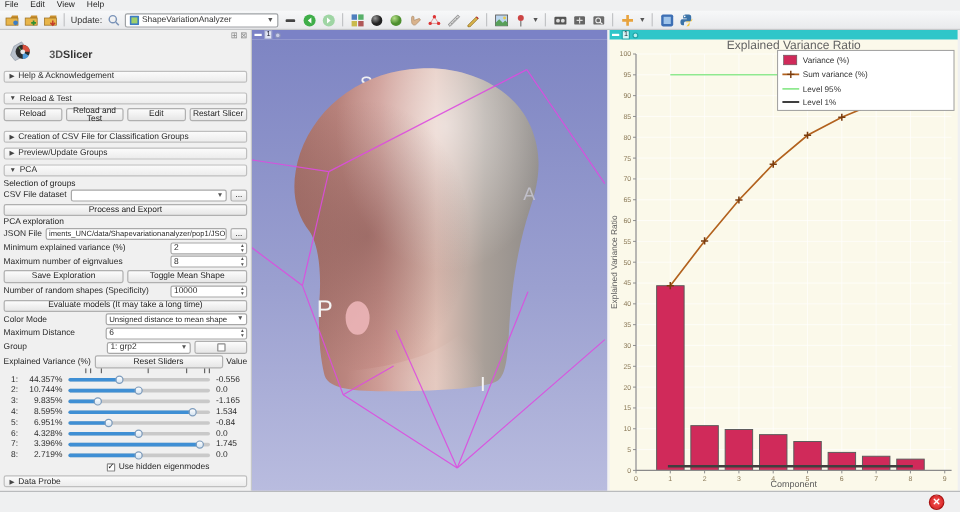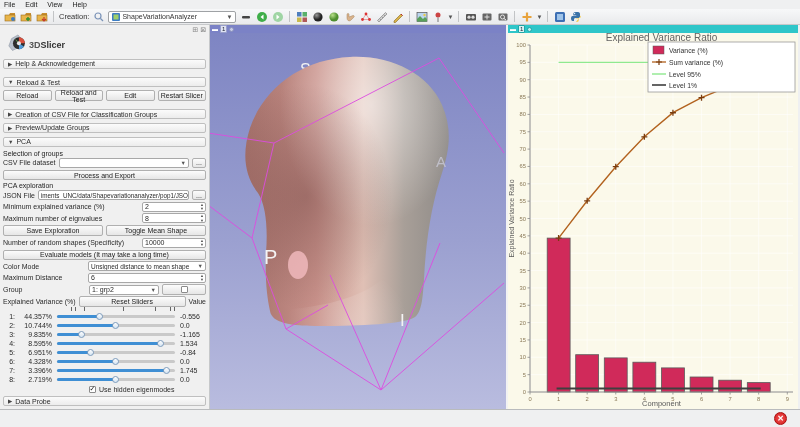--- a/index.html
+++ b/index.html
@@ -18,21 +18,21 @@
   .modcombo { display:flex; align-items:center; gap:2px; background:#fff; border:1px solid #9fa2a5;
               border-radius:2px; height:12px; padding:0 3px; width:128px; font-size:7px; }
   .modcombo .caret { margin-left:auto; font-size:6px; color:#555; }
   .caret-mini { font-size:6px; color:#555; }
   
   .main { position:absolute; top:25px; left:0; width:800px; height:384px; display:flex; }
   
   .panel { width:210px; height:384px; background:#f0f0f0; border-right:1px solid #c6c8ca;
            padding:1px 3px 0 3px; font-size:7px; color:#2a2a2a; display:flex; flex-direction:column; }
   .panel-top { display:flex; justify-content:flex-end; gap:2px; height:8px; color:#888; font-size:7px; }
-  .logo-row { display:flex; align-items:center; height:26px; padding-left:4px; gap:0;font-weight:bold; }
+  .logo-row { display:flex; align-items:center; height:26px; padding-left:4px; gap:12px;font-weight:bold; }
   .slicer-logo { width:22px; height:22px; }
   .logo-text { font-size:9px; color:#555; }
   .logo-text b { color:#333; }
   .collapsible { border:1px solid #bfbfbf; border-radius:2px; background:linear-gradient(#fbfbfb,#ececec);
                  height:11px; display:flex; align-items:center; padding:0 4px; gap:3px; margin:2px 0; }
   .collapsible .arrow { font-size:5.5px; color:#444; }
   .qbtn { border:1px solid #b0b0b0; border-radius:2px; background:linear-gradient(#fcfcfc,#e6e6e6);
           height:11px; font-size:7px; color:#222; display:flex; align-items:center; justify-content:center;
           font-family:"Liberation Sans",sans-serif; }
   .btnrow { display:flex; gap:3px; margin:1px 0 6px 0; }
@@ -113,21 +113,21 @@
       </svg>
     </span>
   <span class="ticon">
     <svg viewBox="0 0 12 12">
         <path d="M1 4h4l1-2h5v2H1z" fill="#c98f2e"></path>
         <rect x="1" y="4" width="10" height="6" fill="#e8b54a" stroke="#9a6d1f" stroke-width="0.6"></rect>
         <path d="M8 10V6M6 8l2 2 2-2" stroke="#c43a2a" stroke-width="1.2" fill="none"></path>
       </svg>
     </span>
   <span class="tsep"></span>
-  <span>Creation:</span>
+  <span>Update:</span>
   <span class="ticon">
     <svg viewBox="0 0 12 12">
         <circle cx="5" cy="5" r="3" fill="none" stroke="#7a93b8" stroke-width="1.2"></circle>
         <path d="M7.5 7.5L10 10" stroke="#7a93b8" stroke-width="1.3"></path>
       </svg>
     </span>
   <span class="modcombo">
     <svg width="8" height="8" viewBox="0 0 8 8">
         <rect width="8" height="8" rx="1" fill="#3d7dc4"></rect>
         <rect x="1.5" y="1.5" width="5" height="5" fill="#9fd06a"></rect>

